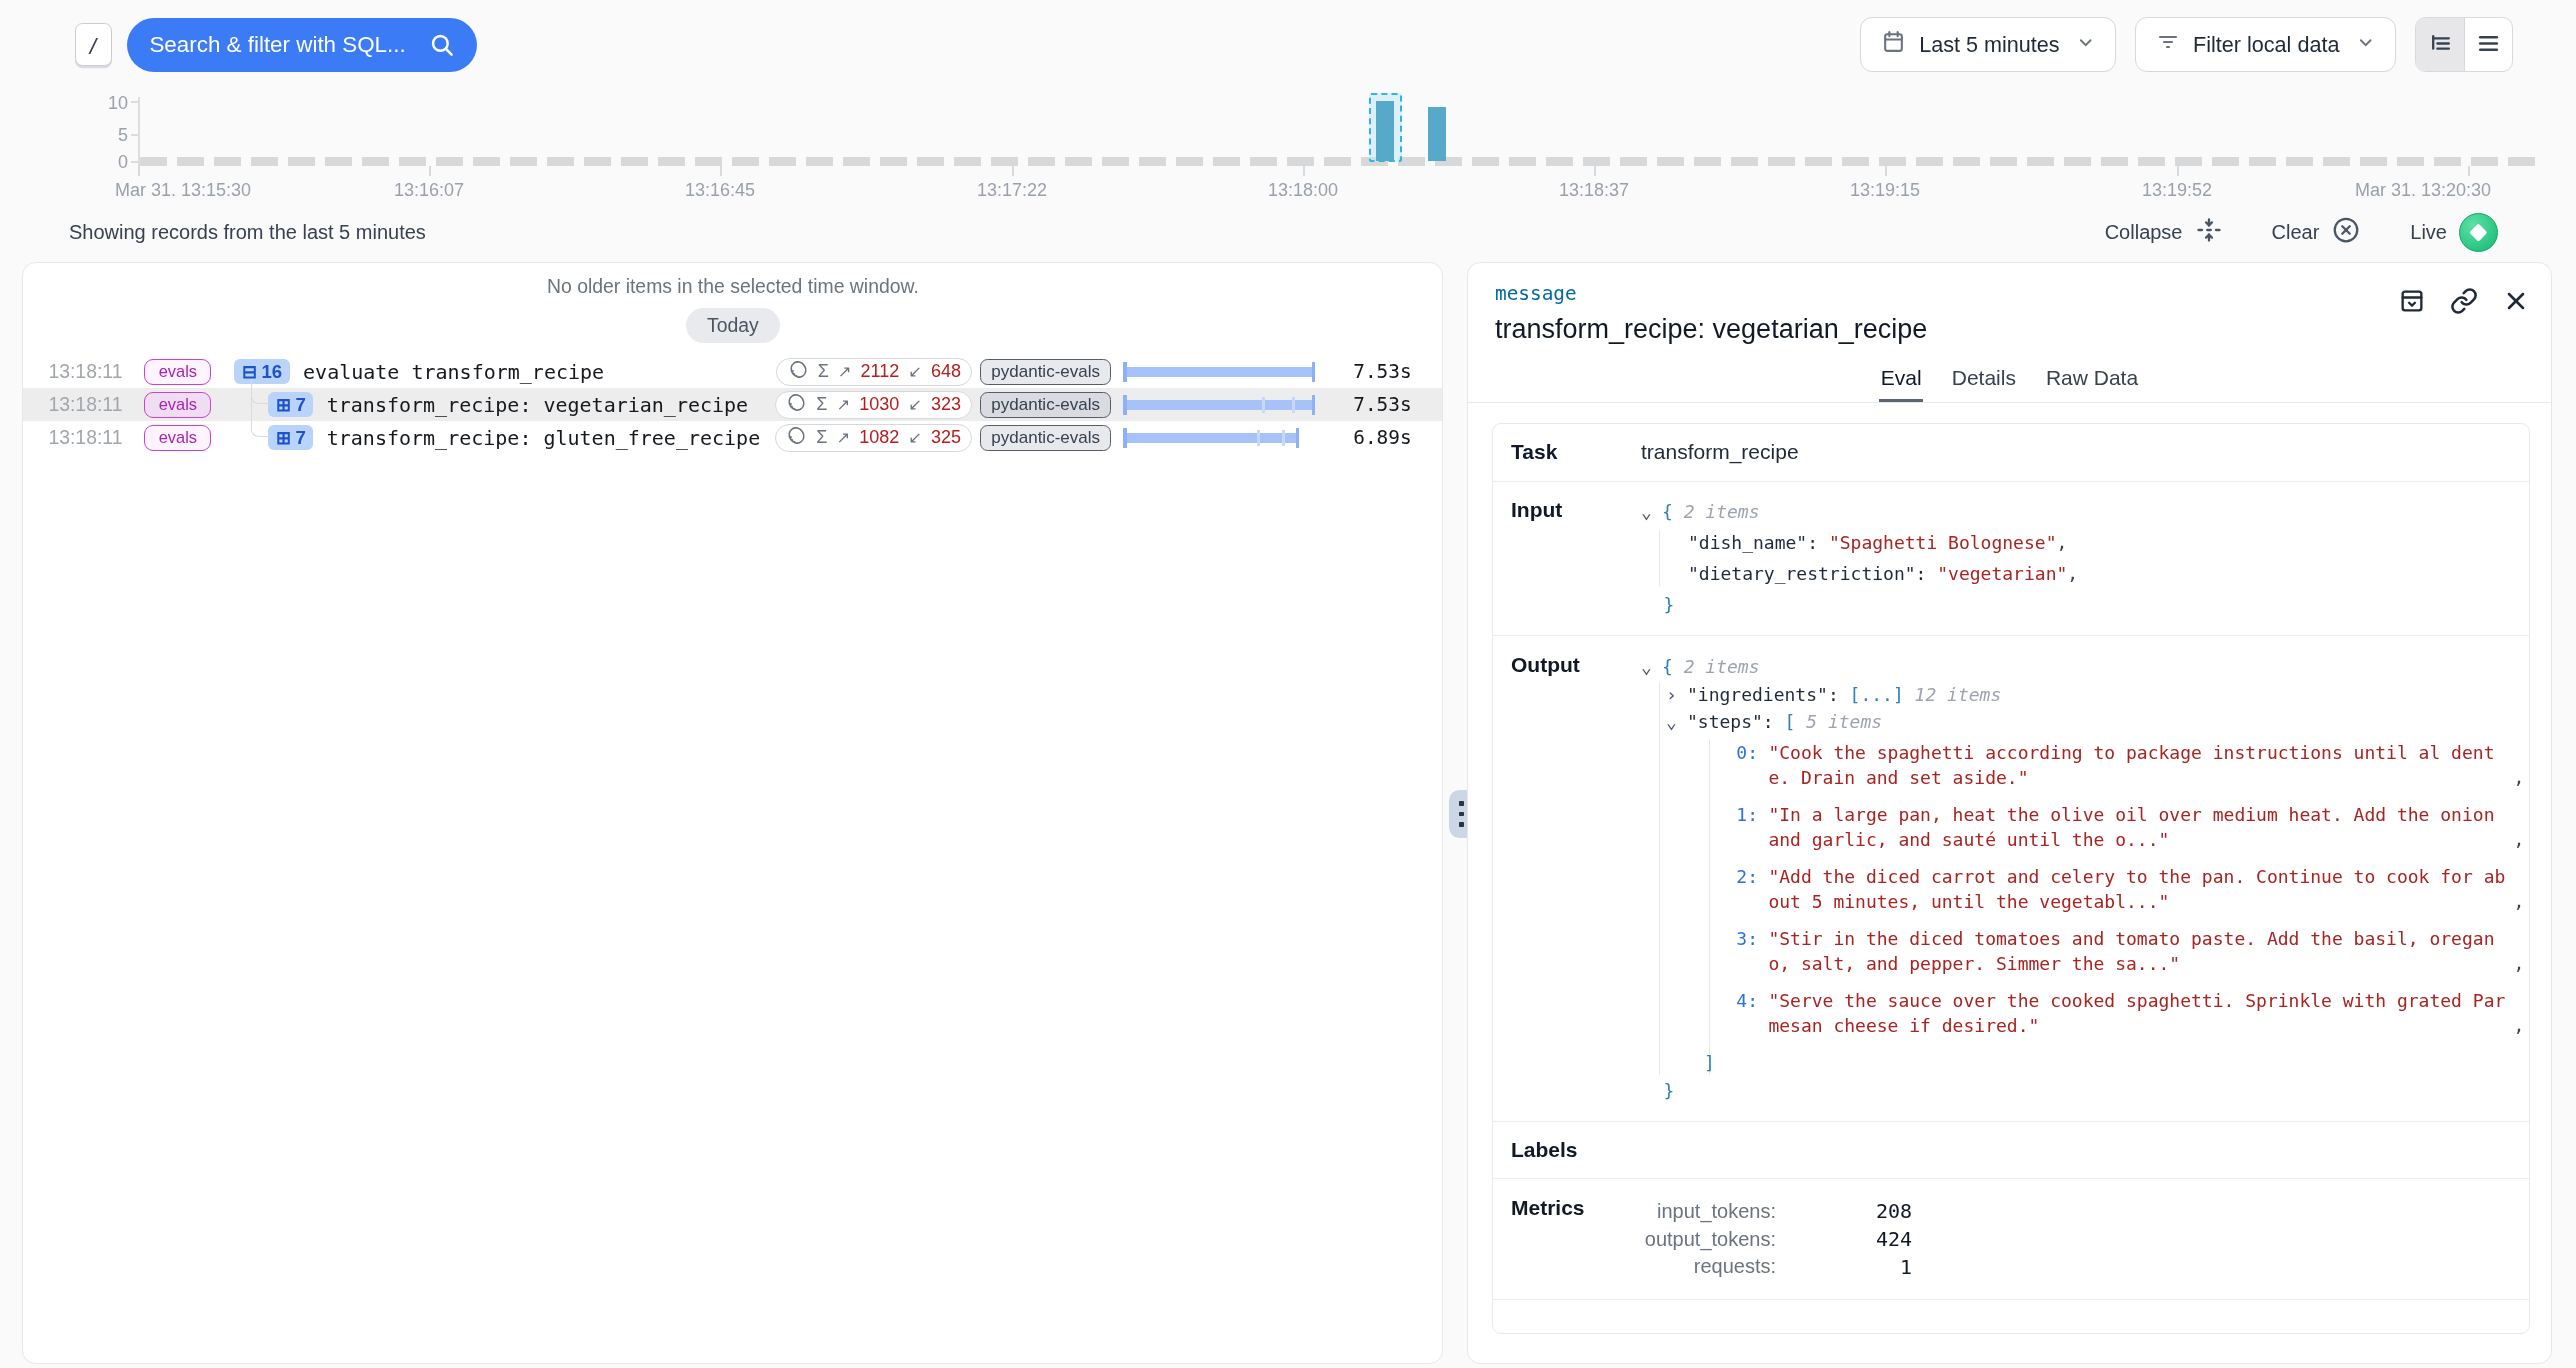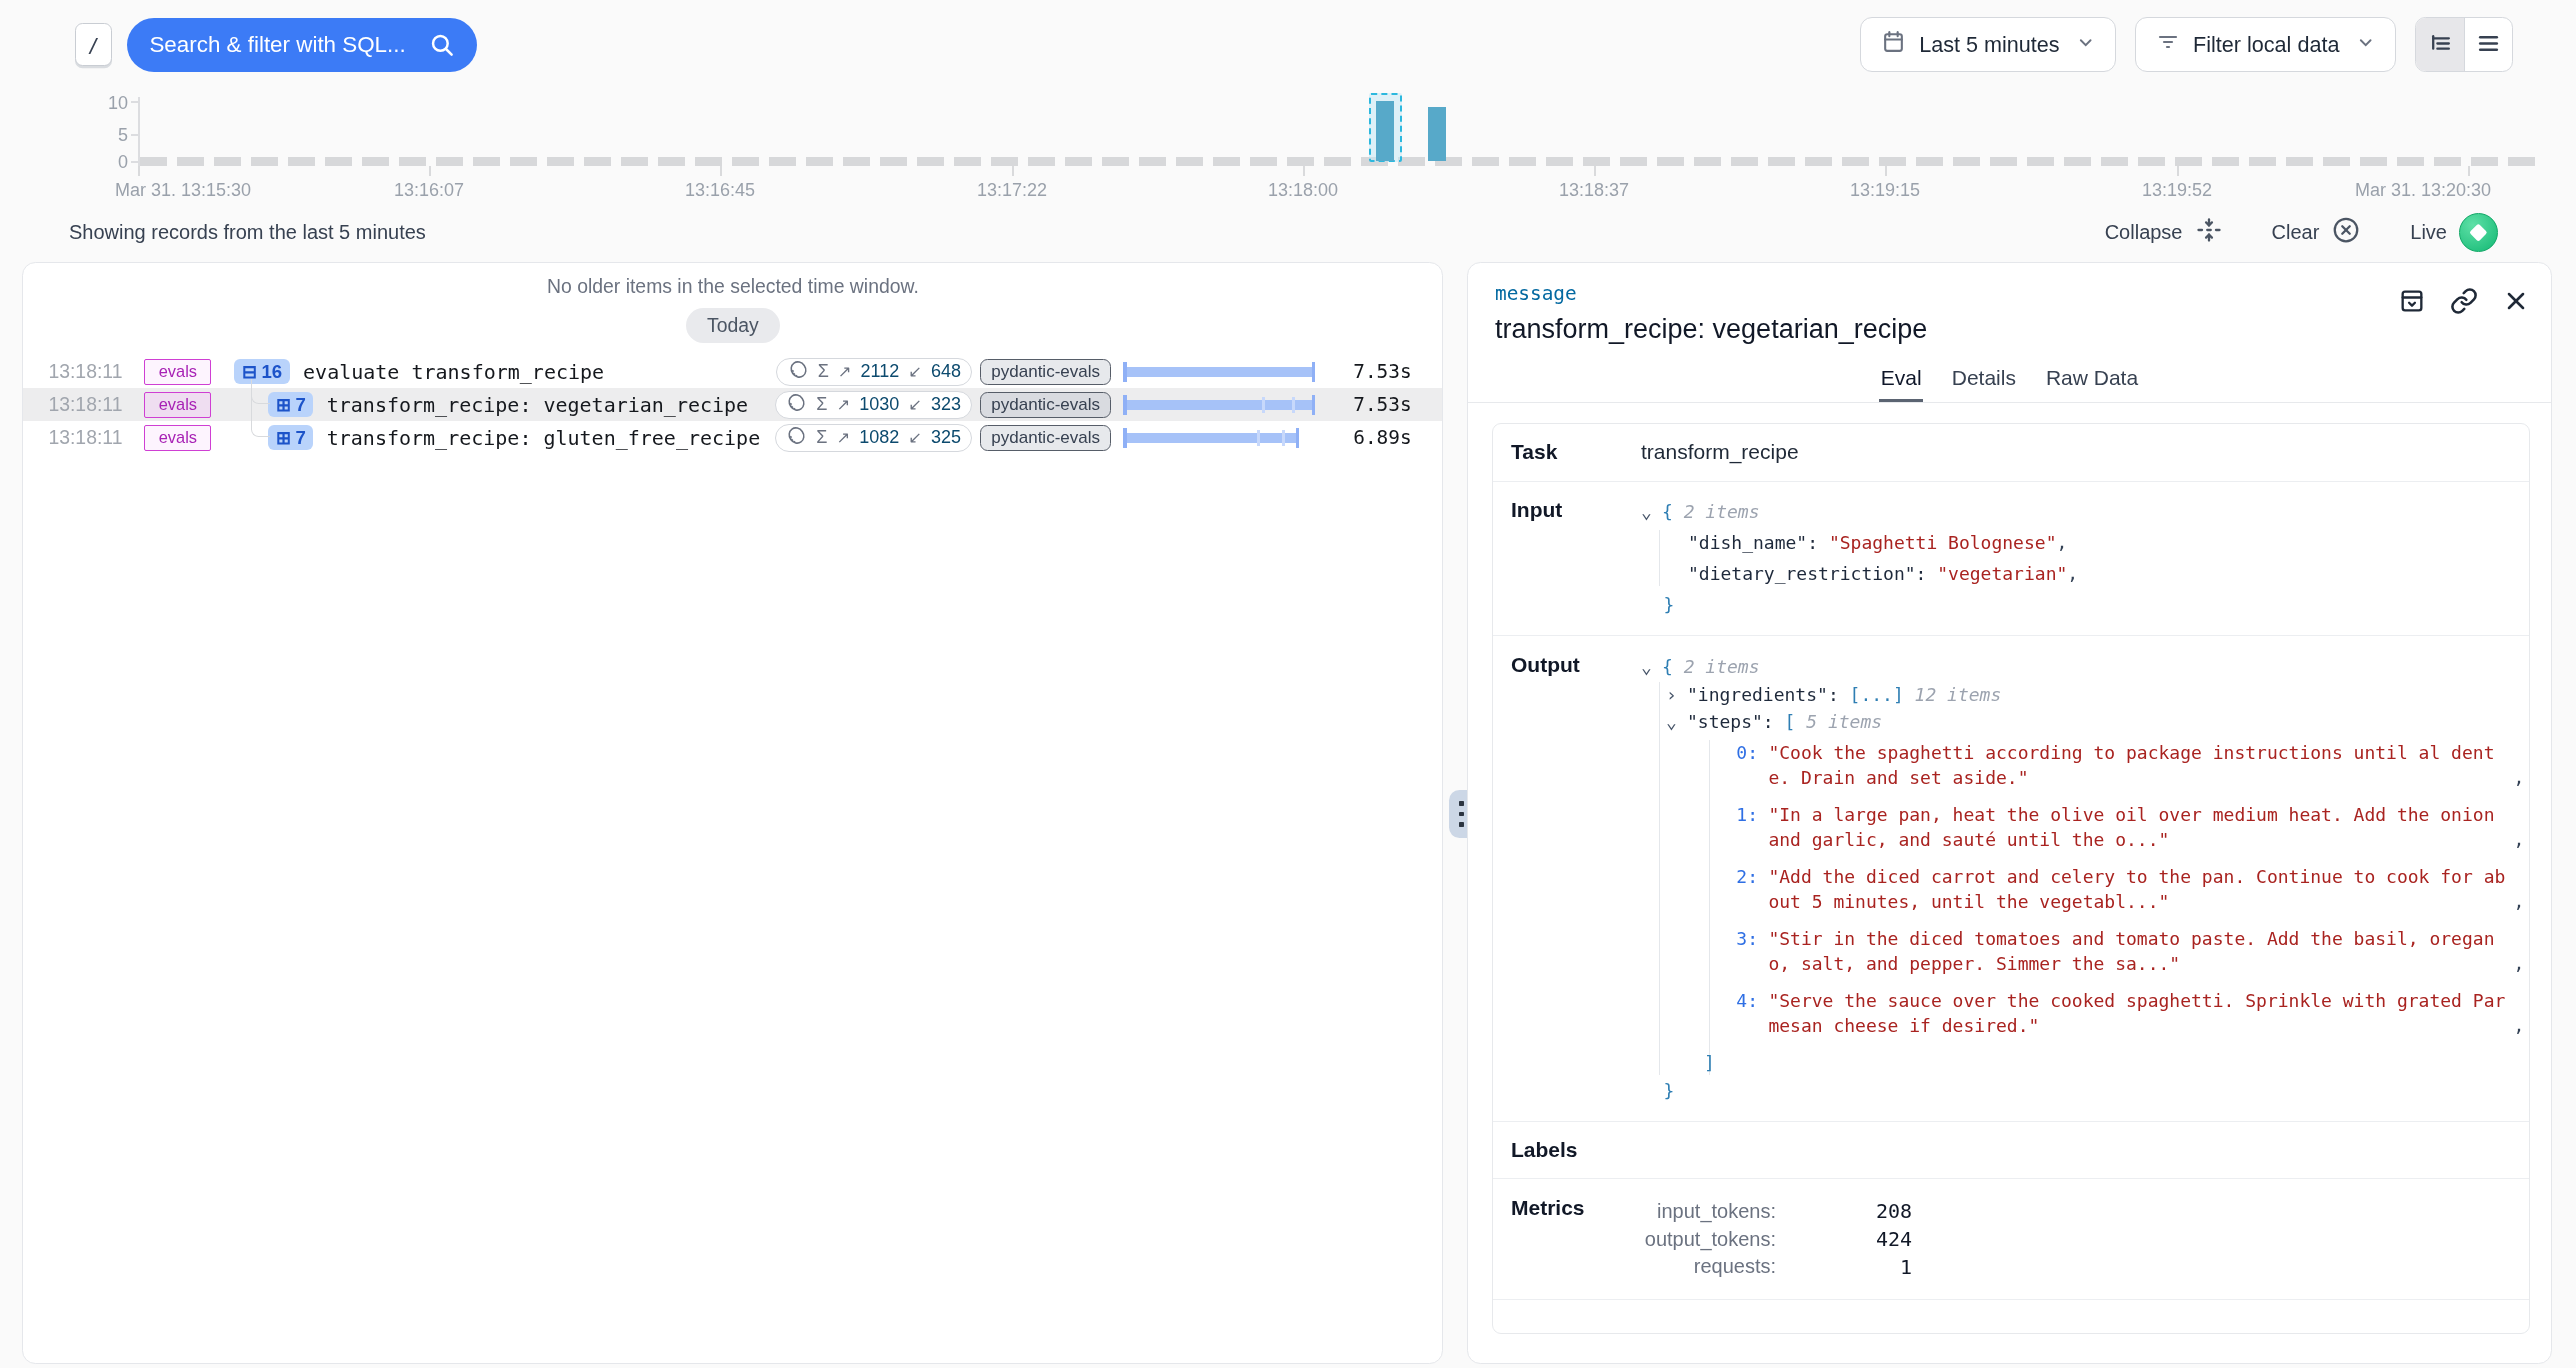--- a/index.html
+++ b/index.html
@@ -62,35 +62,35 @@
   .handle i { background:#2b3440; border-radius:0.7px; }
 
   
   .empty-note { text-align:center; color:#6b7280; font-size:19.4px; margin-top:12px; }
   .today { margin:10.4px auto 12px; width:max-content; background:#e9eaed; color:#4b5563;
            border-radius:18px; padding:6px 21px; font-size:19.4px; cursor:pointer; }
   .lrow { height:33px; display:flex; align-items:center; position:relative; font-size:20px; }
   .lrow.sel { background:#ededee; }
   .col-time { width:98px; padding-left:25px; color:#a1a6ae; font-size:19.4px; flex:none; }
   .col-tag { width:113px; flex:none; display:flex; justify-content:center; }
-  .evals-pill { border:1.5px solid #cf3fd3; color:#a822b5; background:#fdf4fe; border-radius:2px;
+  .evals-pill { border:1.5px solid #cf3fd3; color:#a822b5; background:#fdf4fe; border-radius:9px;
                 font-size:16.4px; padding:2.2px 13.4px; }
   .sel .evals-pill { background:#efdef1; }
   .tree { flex:1 1 auto; display:flex; align-items:center; position:relative; height:100%; }
   .elbow { position:absolute; left:16.4px; width:19.4px; border-left:1.5px solid #d8dadd; border-bottom:1.5px solid #d8dadd;
            border-bottom-left-radius:7.5px; }
   .spanbadge { display:inline-flex; align-items:center; gap:4.5px; background:#b9d3fb; color:#1c53c9;
                border-radius:6px; padding:1.5px 7.5px; font-size:18.6px; font-weight:bold; cursor:pointer; }
   .spanbadge .tg { font-size:18px; }
   .d1 { margin-left:34px; }
   .sname { font-family:"DejaVu Sans Mono", monospace; color:#15181d; margin-left:13.4px; white-space:nowrap; }
   .mpill { flex:none; display:flex; align-items:center; gap:9px; border:1.5px solid #d5d8dd; border-radius:14px;
            background:#fff; height:28px; padding:0 10.4px; margin-right:7.5px; }
   .mpill .gi { color:#6b7280; font-size:18px; }
-  .mpill .num { color:#0c4a6e; font-size:18px; font-weight:500; }
+  .mpill .num { color:#b91c1c; font-size:18px; font-weight:500; }
   .mpill .arr { color:#6b7280; font-size:16.4px; }
   .svc { flex:none; background:#e7e9ec; border:1.5px solid #565d68; border-radius:7.5px; color:#374151;
          font-size:17px; padding:2.2px 10.4px; margin-right:12px; }
   .sel .svc { background:#d9dbe0; }
   .gantt { flex:none; position:relative; width:192px; height:25px; margin-right:28px; }
   .gbar { position:absolute; top:7.5px; height:10.4px; background:#a6c2f8; }
   .gcap { position:absolute; top:-4.5px; width:3.7px; height:19.4px; background:#8fb0f6; }
   .gtick { position:absolute; top:-3px; width:3px; height:16.4px; background:#c7d8fb; }
   .dur { flex:none; width:78px; text-align:center; font-family:"DejaVu Sans Mono", monospace;
          font-size:19.4px; color:#15181d; margin-right:21px; }

